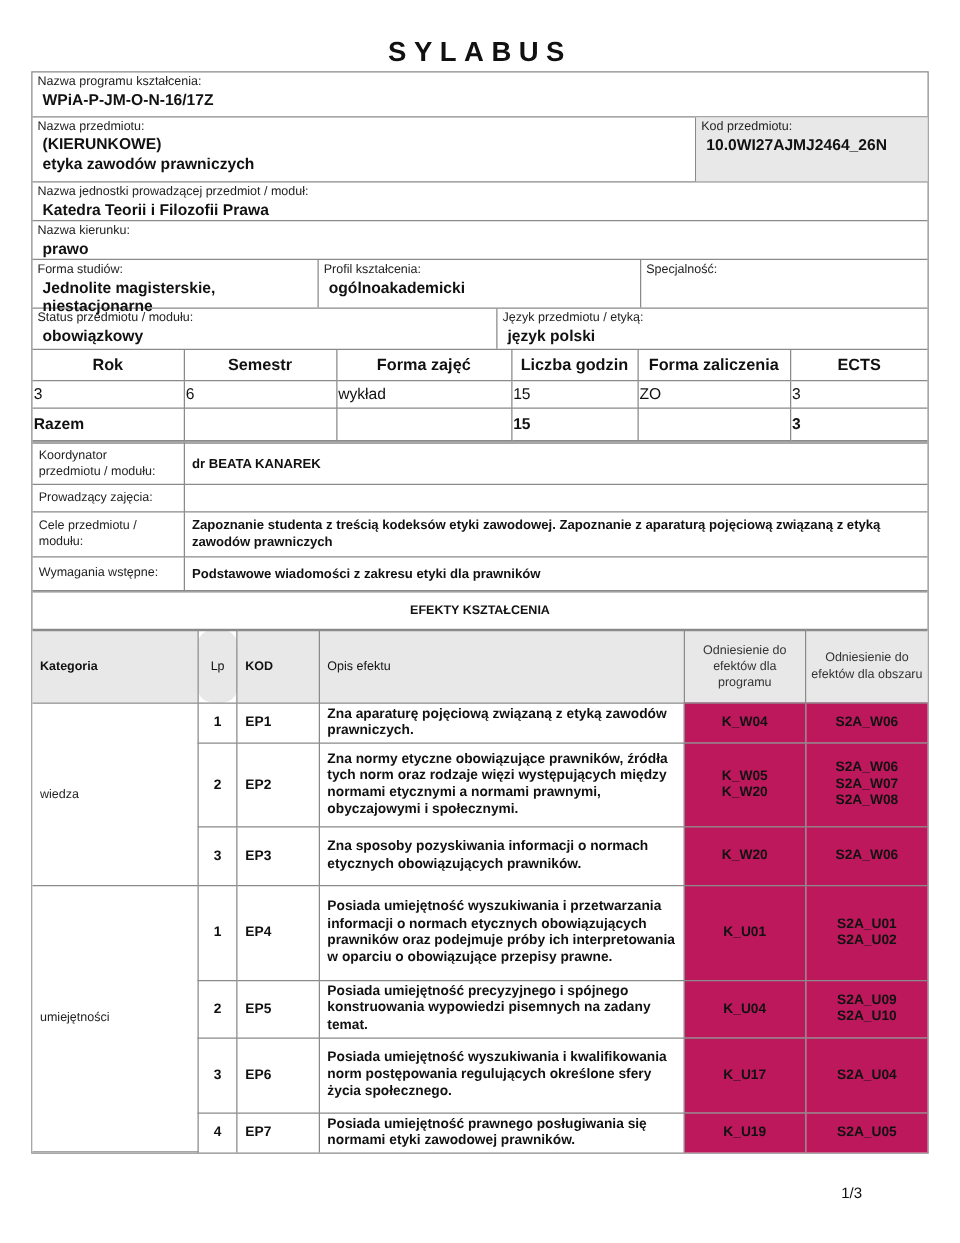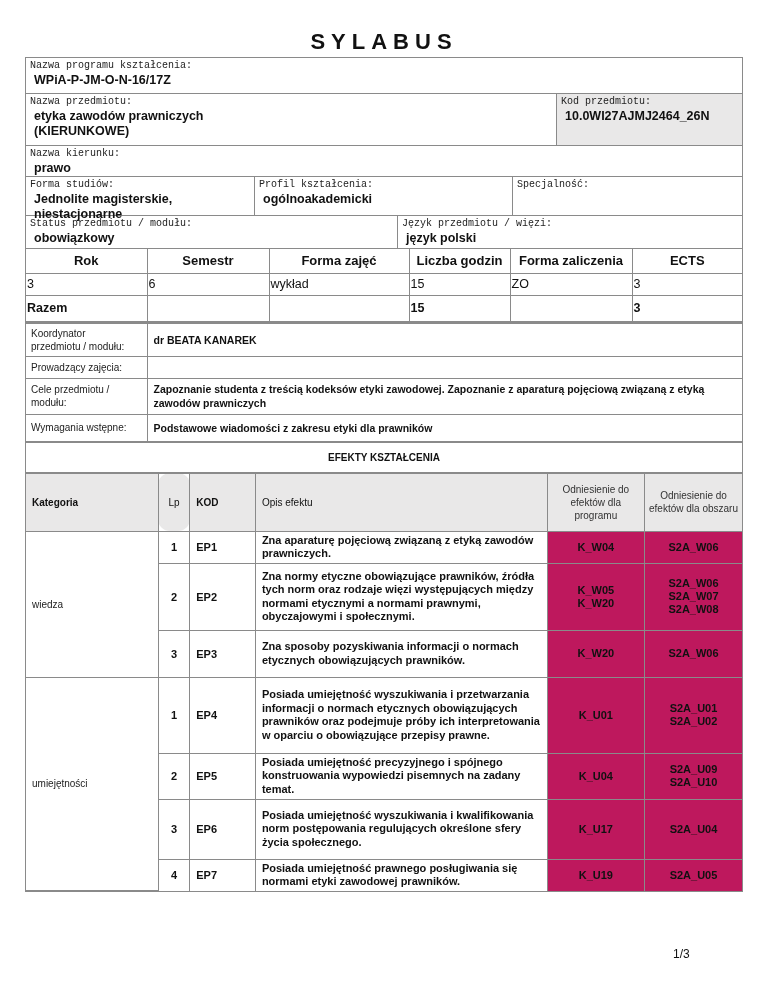--- a/index.html
+++ b/index.html
@@ -4,21 +4,21 @@
 <style>
   * { box-sizing: border-box; }
   html, body { margin: 0; padding: 0; background: #ffffff; }
   body { width: 768px; height: 994px; position: relative; font-family: "Liberation Sans", sans-serif; color: #111; overflow: hidden; }
   .title { position: absolute; top: 29px; left: 0; width: 768px; text-align: center; font-size: 22px; font-weight: bold; letter-spacing: 6px; }
   .frame { position: absolute; left: 25px; top: 57px; width: 718px; border: 1px solid #8a8a8a; }
   .row { display: flex; border-bottom: 1px solid #8a8a8a; }
   .row:last-child { border-bottom: none; }
   .cell { border-right: 1px solid #8a8a8a; padding: 2px 4px; }
   .cell:last-child { border-right: none; }
-  .lbl { font-size: 10px; color: #222; line-height: 12px; font-family: Liberation Mono, monospace; }
+  .lbl { font-size: 10px; color: #222; line-height: 12px; }
   .val { font-size: 12.5px; font-weight: bold; line-height: 15px; padding-left: 4px; margin-top: 1px; }
   .gray { background: #e9e8e8; }
   table { border-collapse: collapse; width: 100%; }
   .grid td, .grid th { border: 1px solid #8a8a8a; font-size: 12.5px; }
   .grid tr td:first-child, .grid tr th:first-child { border-left: none; }
   .grid tr td:last-child, .grid tr th:last-child { border-right: none; }
   .grid tr:first-child th { border-top: none; }
   .grid th { font-weight: bold; height: 24px; font-size: 13px; }
   .grid td { height: 22px; }
   .bold { font-weight: bold; }
@@ -54,29 +54,35 @@
   <div class="row" style="height:36px;">
     <div class="cell" style="flex:1;">
       <div class="lbl">Nazwa programu kształcenia:</div>
       <div class="val">WPiA-P-JM-O-N-16/17Z</div>
     </div>
   </div>
 
   <div class="row" style="height:52px;">
     <div class="cell" style="width:531px;">
       <div class="lbl">Nazwa przedmiotu:</div>
+      <div class="val" style="margin-top:0">(KIERUNKOWE)</div>
       <div class="val">etyka zawodów prawniczych</div>
-      <div class="val" style="margin-top:0">(KIERUNKOWE)</div>
     </div>
     <div class="cell gray" style="flex:1;">
       <div class="lbl">Kod przedmiotu:</div>
       <div class="val">10.0WI27AJMJ2464_26N</div>
     </div>
   </div>
 
+  <div class="row" style="height:31px;">
+    <div class="cell" style="flex:1;">
+      <div class="lbl">Nazwa jednostki prowadzącej przedmiot / moduł:</div>
+      <div class="val">Katedra Teorii i Filozofii Prawa</div>
+    </div>
+  </div>
 
   <div class="row" style="height:31px;">
     <div class="cell" style="flex:1;">
       <div class="lbl">Nazwa kierunku:</div>
       <div class="val">prawo</div>
     </div>
   </div>
 
   <div class="row" style="height:39px;">
     <div class="cell" style="width:229px;">
@@ -92,21 +98,21 @@
       <div class="val"></div>
     </div>
   </div>
 
   <div class="row" style="height:33px;">
     <div class="cell" style="width:372px;">
       <div class="lbl">Status przedmiotu / modułu:</div>
       <div class="val">obowiązkowy</div>
     </div>
     <div class="cell" style="flex:1;">
-      <div class="lbl">Język przedmiotu / więzi:</div>
+      <div class="lbl">Język przedmiotu / etyką:</div>
       <div class="val">język polski</div>
     </div>
   </div>
 
   <div class="row">
     <table class="grid">
       <colgroup>
         <col style="width:121px">
           <col style="width:122px">
           <col style="width:140px">

